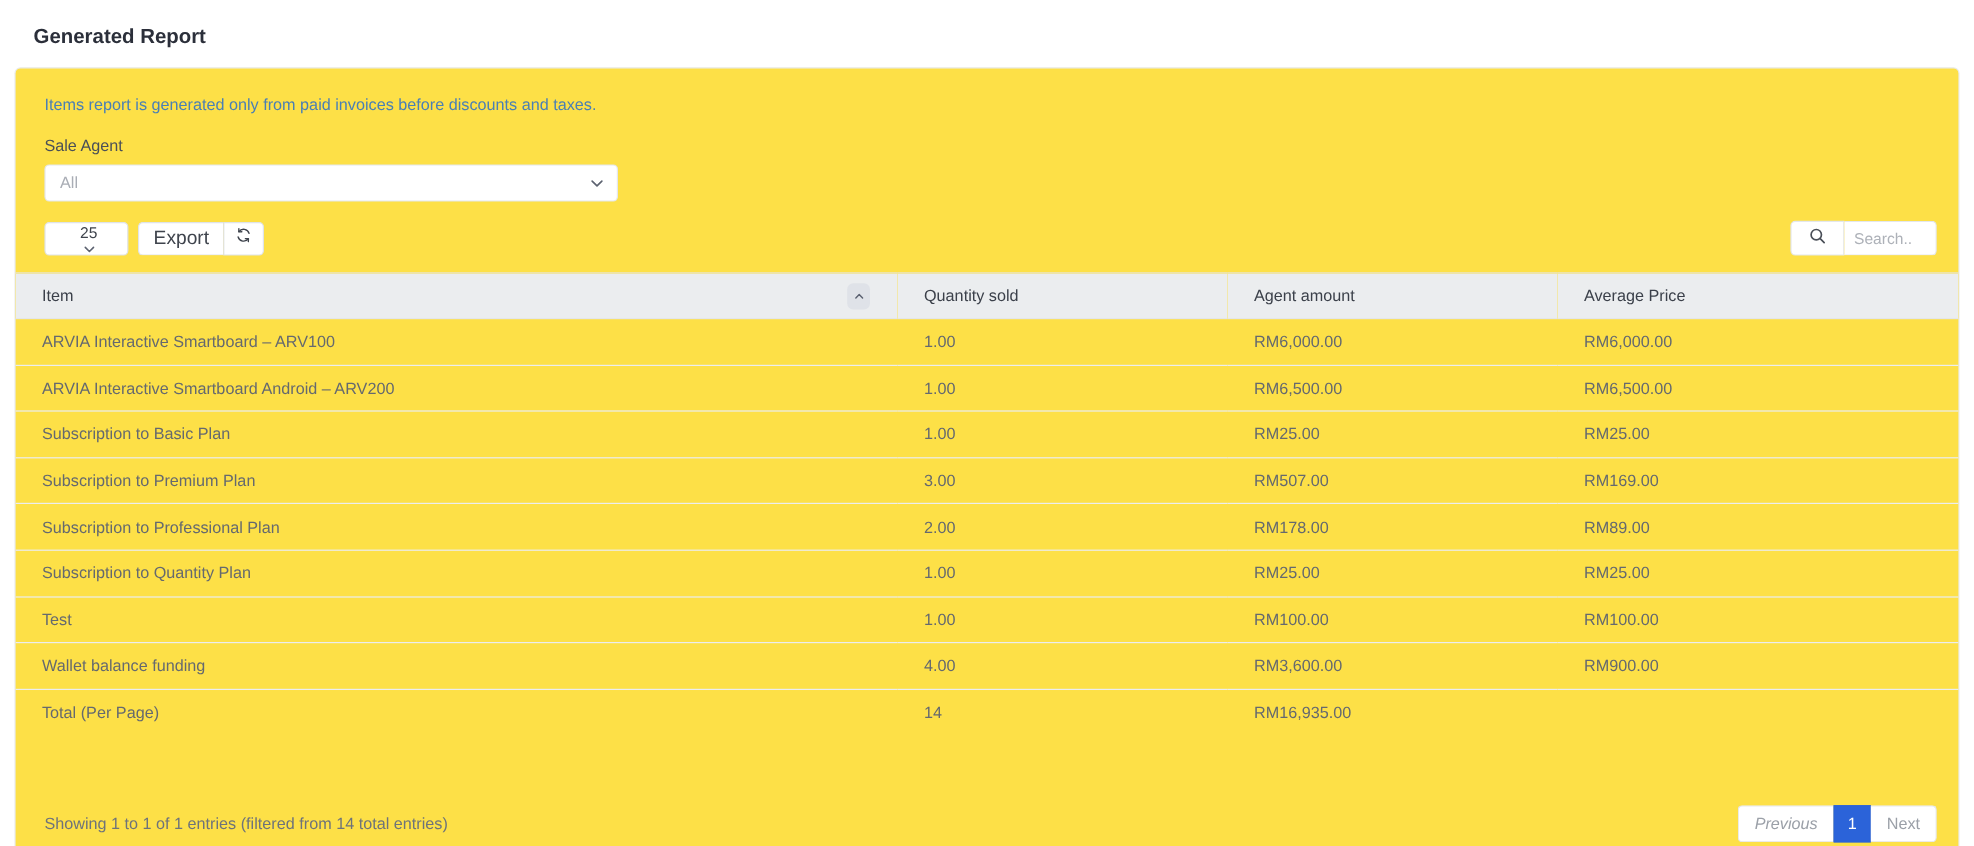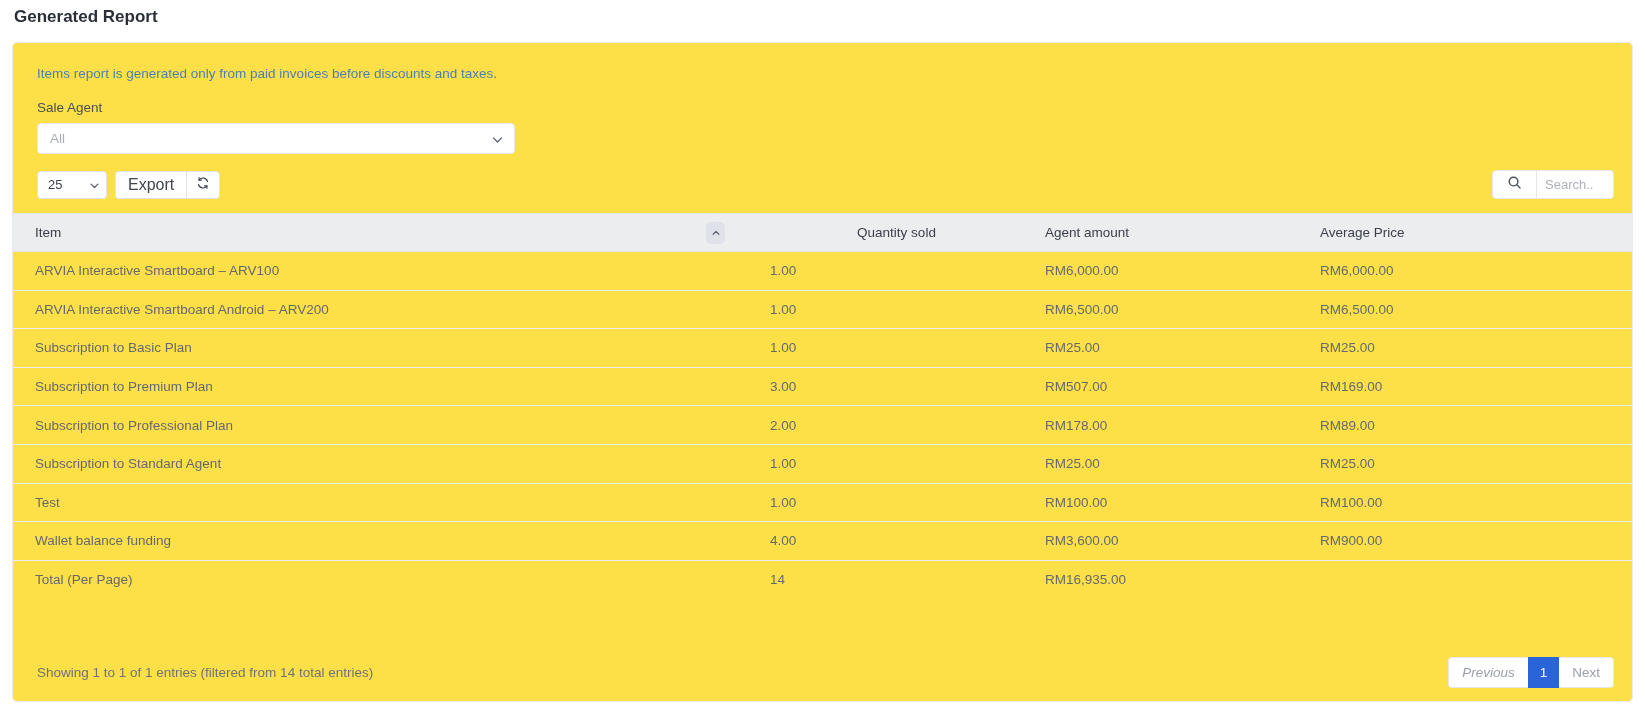--- a/index.html
+++ b/index.html
@@ -10,21 +10,21 @@
     font-family: "Liberation Sans", sans-serif;
     -webkit-font-smoothing: antialiased;
   }
   .page { width: 1645px; height: 705px; position: relative; overflow: hidden; background:#fff; }
 
   .page-title {
     font-size: 17px;
     font-weight: bold;
     color: #2b2f3a;
     padding: 6px 0 0 14px;
-    margin: 0;
+    margin: 14px;
     line-height: 22px;
   }
 
   .card {
     margin: 14px 12px 0 12px;
     border: 1px solid #e9ecef;
     border-radius: 5px;
     background: #fde047;
     position: relative;
     height: 660px;
@@ -80,20 +80,21 @@
     border: 1px solid #dfe3e8;
     border-radius: 4px;
     background: #fff;
     display: flex;
     align-items: center;
     padding: 0 6px 0 10px;
     font-size: 13px;
     color: #3f444d;
     margin-right: 8px;
     justify-content: space-between;
+    flex-direction: column;
   }
   .len-select .chev-down { width: 11px; height: 11px; }
 
   .btn-group { display: flex; }
   .btn {
     height: 28px;
     border: 1px solid #dfe3e8;
     background: #fff;
     display: flex;
     align-items: center;
@@ -141,21 +142,21 @@
     color: #3b404a;
     text-align: left;
     height: 38px;
     padding: 0 0 0 22px;
     border-top: 1px solid #e4e6e9;
     border-bottom: 1px solid #e4e6e9;
     position: relative;
     vertical-align: middle;
   }
   table.report thead th.col-item { width: 735px; }
-  table.report thead th.col-qty { width: 275px; text-align: center; }
+  table.report thead th.col-qty { width: 275px; }
   table.report thead th.col-total { width: 275px; }
   table.report thead th.col-avg { width: auto; }
 
   .sort-badge {
     position: absolute;
     right: 23px;
     top: 50%;
     transform: translateY(-50%);
     width: 19px; height: 22px;
     border-radius: 5px;
@@ -319,21 +320,21 @@
           <td>RM507.00</td>
           <td>RM169.00</td>
         </tr>
         <tr>
           <td>Subscription to Professional Plan</td>
           <td>2.00</td>
           <td>RM178.00</td>
           <td>RM89.00</td>
         </tr>
         <tr>
-          <td>Subscription to Standard Agent</td>
+          <td>Subscription to Quantity Plan</td>
           <td>1.00</td>
           <td>RM25.00</td>
           <td>RM25.00</td>
         </tr>
         <tr>
           <td>Test</td>
           <td>1.00</td>
           <td>RM100.00</td>
           <td>RM100.00</td>
         </tr>

